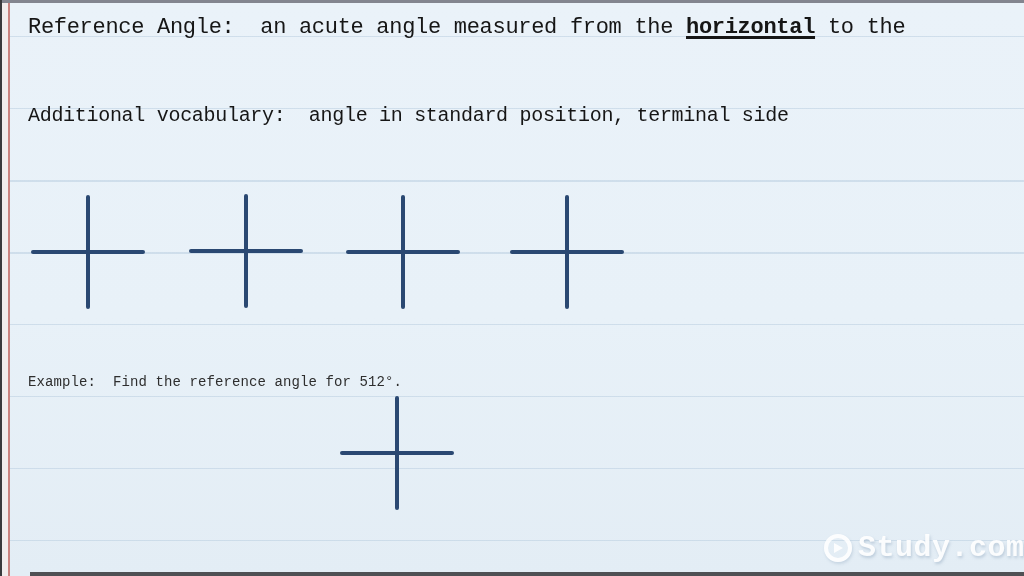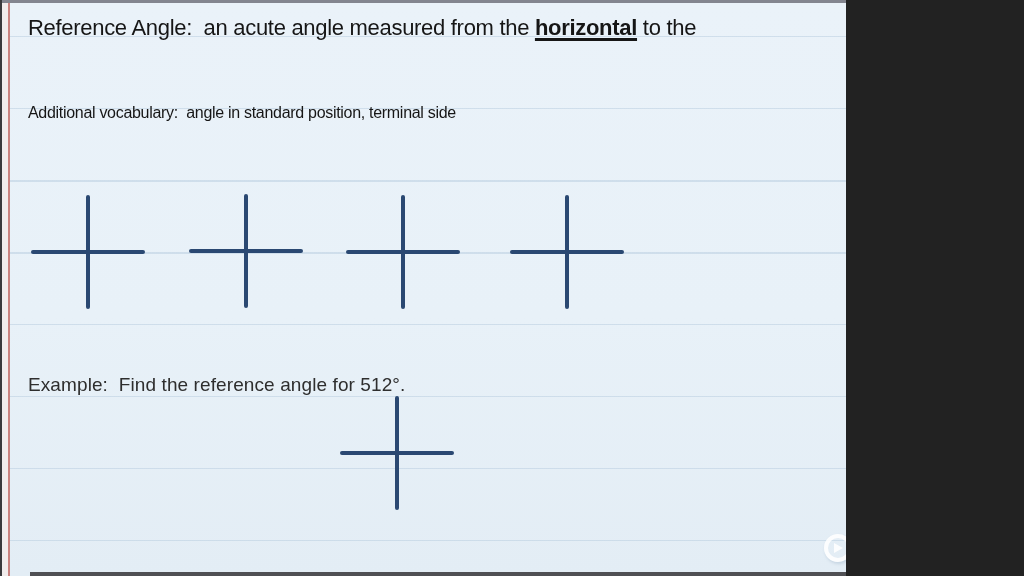--- a/index.html
+++ b/index.html
@@ -1,20 +1,20 @@
 <!DOCTYPE html>
 <html><head>
 <meta charset="utf-8">
 <style>
   html,body{margin:0;padding:0;background:#222;}
   .slide{
     position:relative;
-    width:846px;height:576px;
+    width:1024px;height:576px;
     background:linear-gradient(180deg,#eaf2f9 0%,#e8f1f8 55%,#e3edf5 100%);
-    font-family:Liberation Sans, sans-serif;
+    font-family:Liberation Mono, monospace;
     overflow:hidden;
   }
   
   .ruled-lines{
     position:absolute;left:10px;width:1014px;top:36px;height:534px;
     background:repeating-linear-gradient(to bottom,
       rgba(186,206,224,0.55) 0 1.5px, transparent 1.5px 72px);
     pointer-events:none;
   }
   .top-bar{position:absolute;top:0;left:0;width:1024px;height:3px;background:#83858f;z-index:6;}
@@ -25,24 +25,24 @@
 
   
   .definition{
     position:absolute;left:28px;top:13px;width:760px;
     font-size:22px;line-height:30px;letter-spacing:-0.3px;color:#161616;
   }
   .definition .def-line{white-space:pre;}
   .kw{font-weight:bold;text-decoration:underline;text-decoration-thickness:2.5px;text-underline-offset:3px;}
   .vocabulary{
     position:absolute;left:28px;top:104px;
-    font-size:16px;letter-spacing:-0.3px;color:#161616;white-space:pre;
+    font-size:20px;letter-spacing:-0.3px;color:#161616;white-space:pre;
   }
   .example{
-    position:absolute;left:28px;font-size:19px;color:#2e2e2e;
+    position:absolute;left:28px;font-size:14px;color:#2e2e2e;
     letter-spacing:0.1px;white-space:pre;
   }
   .ex1{top:374px;}
   .ex2{top:548px;}
 
   
   .cross{position:absolute;width:114px;height:114px;}
   .cross .h-bar{position:absolute;left:0;right:0;top:55px;height:4px;background:#2a4872;border-radius:2px;}
   .cross .v-bar{position:absolute;top:0;bottom:0;left:55px;width:4px;background:#2a4872;border-radius:2px;}
   .c1{left:31px;top:195px;}
@@ -116,18 +116,19 @@
   <div class="cross c5">
     <span class="h-bar"></span>
     <span class="v-bar"></span>
   </div>
 
 
   <div class="watermark">
     <span class="wm-icon">
         <span class="wm-play"></span>
       </span>
+    <span class="wm-text">Study.com</span>
     <span class="wm-tm">™</span>
   </div>
 
   <div class="bottom-bar"></div>
 
 </div>
 
 </body></html>

